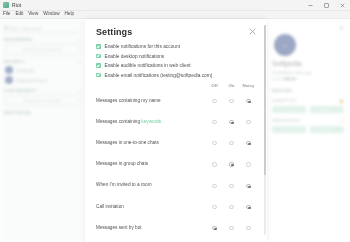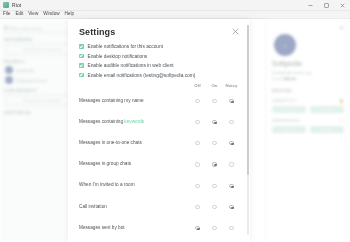--- a/index.html
+++ b/index.html
@@ -90,21 +90,21 @@
   .bg-dev-row .warn { margin-left:auto; color:#e0b050; }
   .bg-dev-btns { display:flex; gap:4px; margin-top:3px; }
   .bg-pill {
     flex:1; height:7px; border-radius:3px; background:#cfeadd;
     display:flex; align-items:center; justify-content:center;
     font-size:3.6px; color:#e8f5ee;
   }
 
   
   .modal {
-    position:absolute; top:19px; left:68px; width:182px; height:223px;
+    position:absolute; top:19px; left:85px; width:182px; height:223px;
     background:#ffffff; overflow:hidden;
     box-shadow: 0 0 6px rgba(0,0,0,.07);
   }
   .modal-inner { position:relative; padding:8px 10px 0 11px; }
 
   .modal-head { display:flex; align-items:flex-start; }
   .modal-title { font-size:9px; font-weight:bold; color:#2e2f32; letter-spacing:.1px; }
   .modal-close {
     margin-left:auto; width:9px; height:9px; color:#8d99a5;
     display:flex; align-items:center; justify-content:center;

